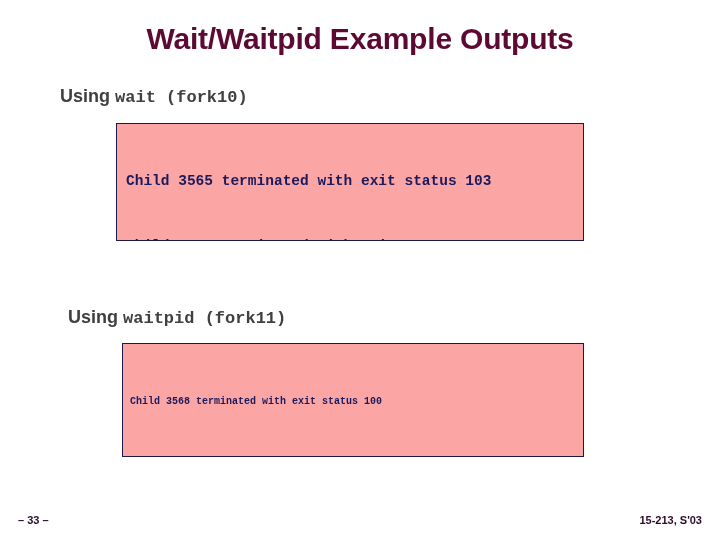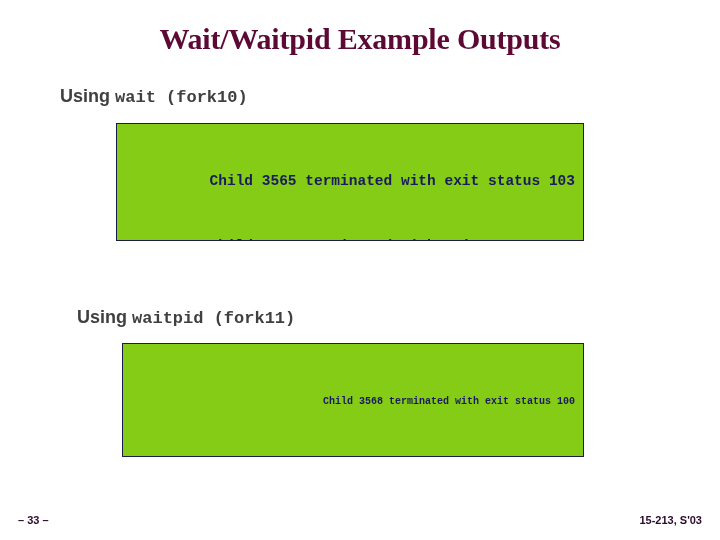--- a/index.html
+++ b/index.html
@@ -23,21 +23,21 @@
   }
 
   
   .slide-title {
     position: absolute;
     left: 0;
     top: 22px;
     width: 720px;
     text-align: center;
     color: #5c0a33;
-    font-family: Liberation Serif, serif;
+    font-family: Liberation Sans, sans-serif;
     font-weight: bold;
     font-size: 30px;
     letter-spacing: -0.2px;
     white-space: nowrap;
   }
 
   
   .section-heading {
     position: absolute;
     color: #404040;
@@ -49,34 +49,33 @@
   .section-heading .mono {
     font-family: "Liberation Mono", "DejaVu Sans Mono", monospace;
     font-weight: bold;
     font-size: 17px;
     letter-spacing: 0px;
   }
   .section-heading .label {
     font-family: "Liberation Sans", sans-serif;
   }
   #heading-wait  { left: 60px; top: 87px; }
-  #heading-waitpid { left: 77px; top: 308px; }
+  #heading-waitpid { left: 68px; top: 308px; }
 
   
   .output-box {
     position: absolute;
-    background: #84cc16;
+    background: #fca5a5;
     border: 1.5px solid #1a1a4d;
     box-sizing: border-box;
     color: #1a1a5c;
     font-family: "Liberation Mono", "DejaVu Sans Mono", monospace;
     font-weight: bold;
     white-space: pre;
     overflow: hidden;
-    text-align: right;
   }
   #output-wait {
     left: 116px;
     top: 123px;
     width: 468px;
     height: 118px;
     padding: 4px 8px 4px 9px;
     font-size: 14.5px;
     line-height: 21.5px;
   }

